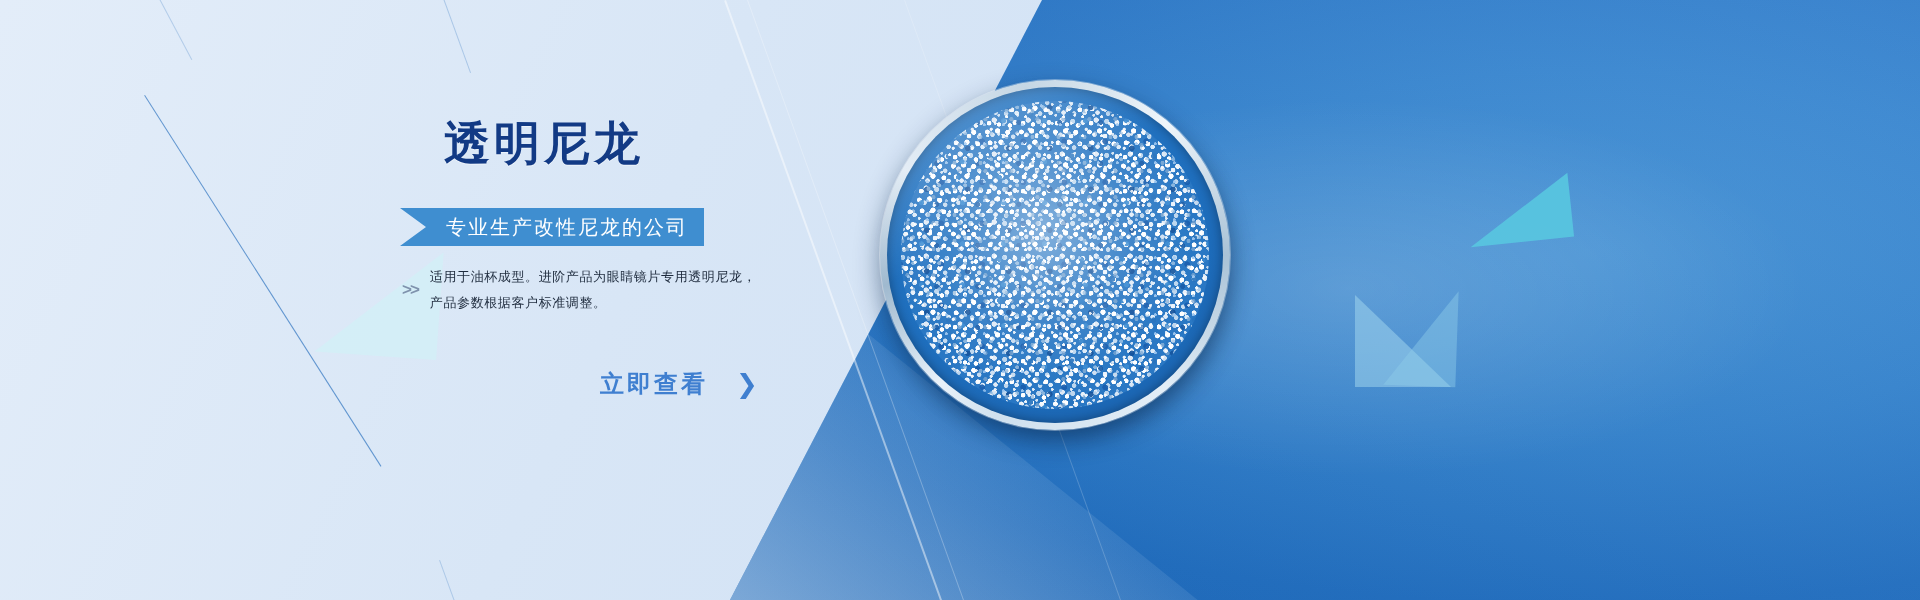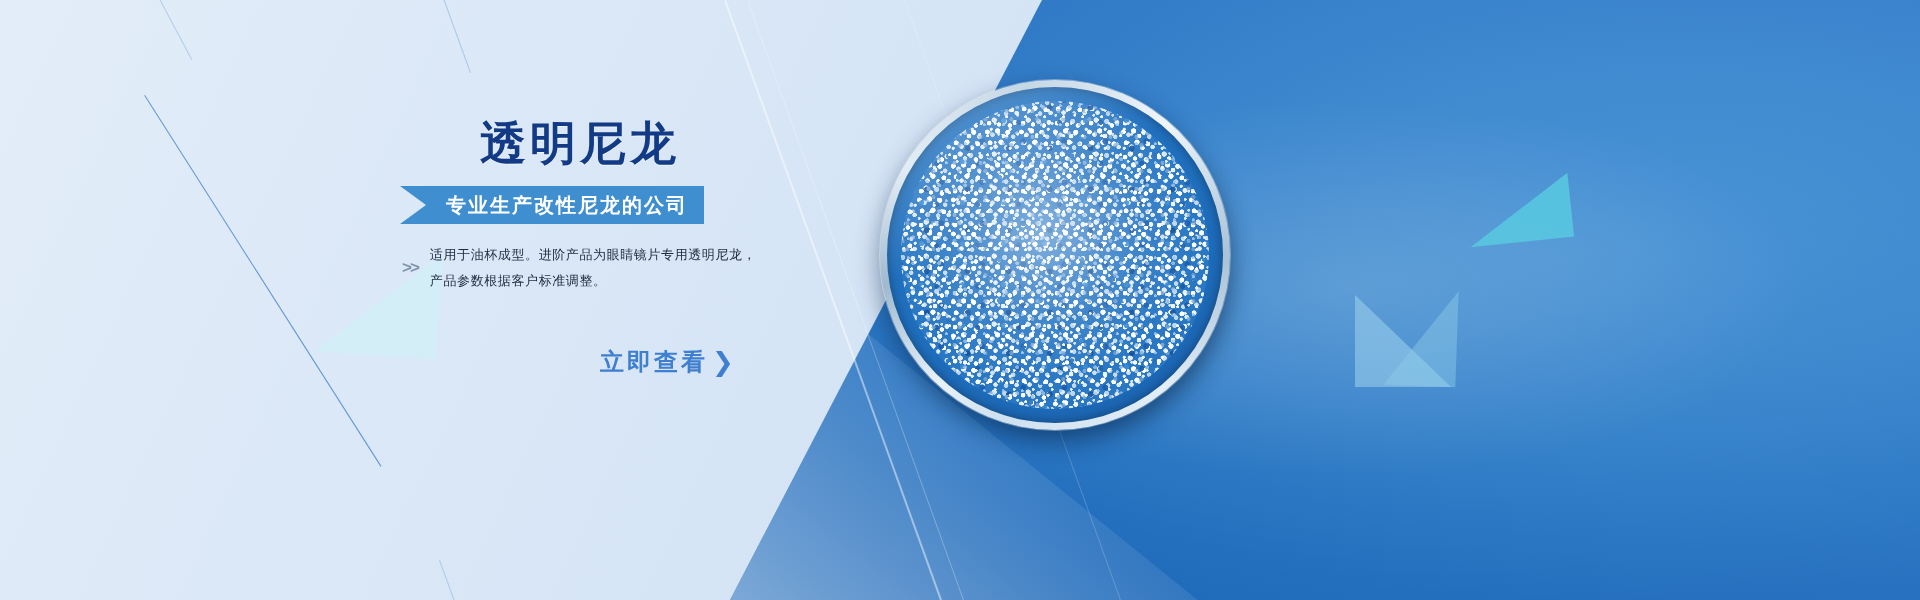--- a/index.html
+++ b/index.html
@@ -206,29 +206,28 @@
   .content{
     position:absolute; left:400px; top:120px; width:560px;
   }
   .title{
     font-family:"DejaVu Sans","Liberation Sans",sans-serif;
     font-size:46px;
     font-weight:700;
     letter-spacing:4px;
     color:#123a85;
     line-height:1;
-    margin-left:80px;
+    margin-left:44px;
     text-shadow:0 1px 0 rgba(255,255,255,.5);
   }
   .ribbon-row{
     position:relative;
-    margin-top:20px;
+    margin-top:42px;
     height:38px;
     margin-left:0px;
-    font-weight:bold;
   }
   .ribbon{
     position:absolute; left:0; top:0;
     height:38px;
     background:#3f8ed0;
     color:#ffffff;
     font-size:20px;
     letter-spacing:2px;
     line-height:38px;
     padding:0 16px 0 46px;
@@ -254,21 +253,21 @@
     line-height:26px;
     color:#1e2b3d;
     letter-spacing:.6px;
     max-width:330px;
   }
   .cta{
     margin-top:52px;
     margin-left:200px;
     display:inline-flex;
     align-items:center;
-    gap:4px;
+    gap:28px;
     color:#3f7fd0;
     font-size:24px;
     font-weight:700;
     letter-spacing:3px;
     cursor:pointer;
   }
   .cta .arrow{ font-size:26px; font-weight:700; line-height:1; }
 </style>
 </head>
 <body>

